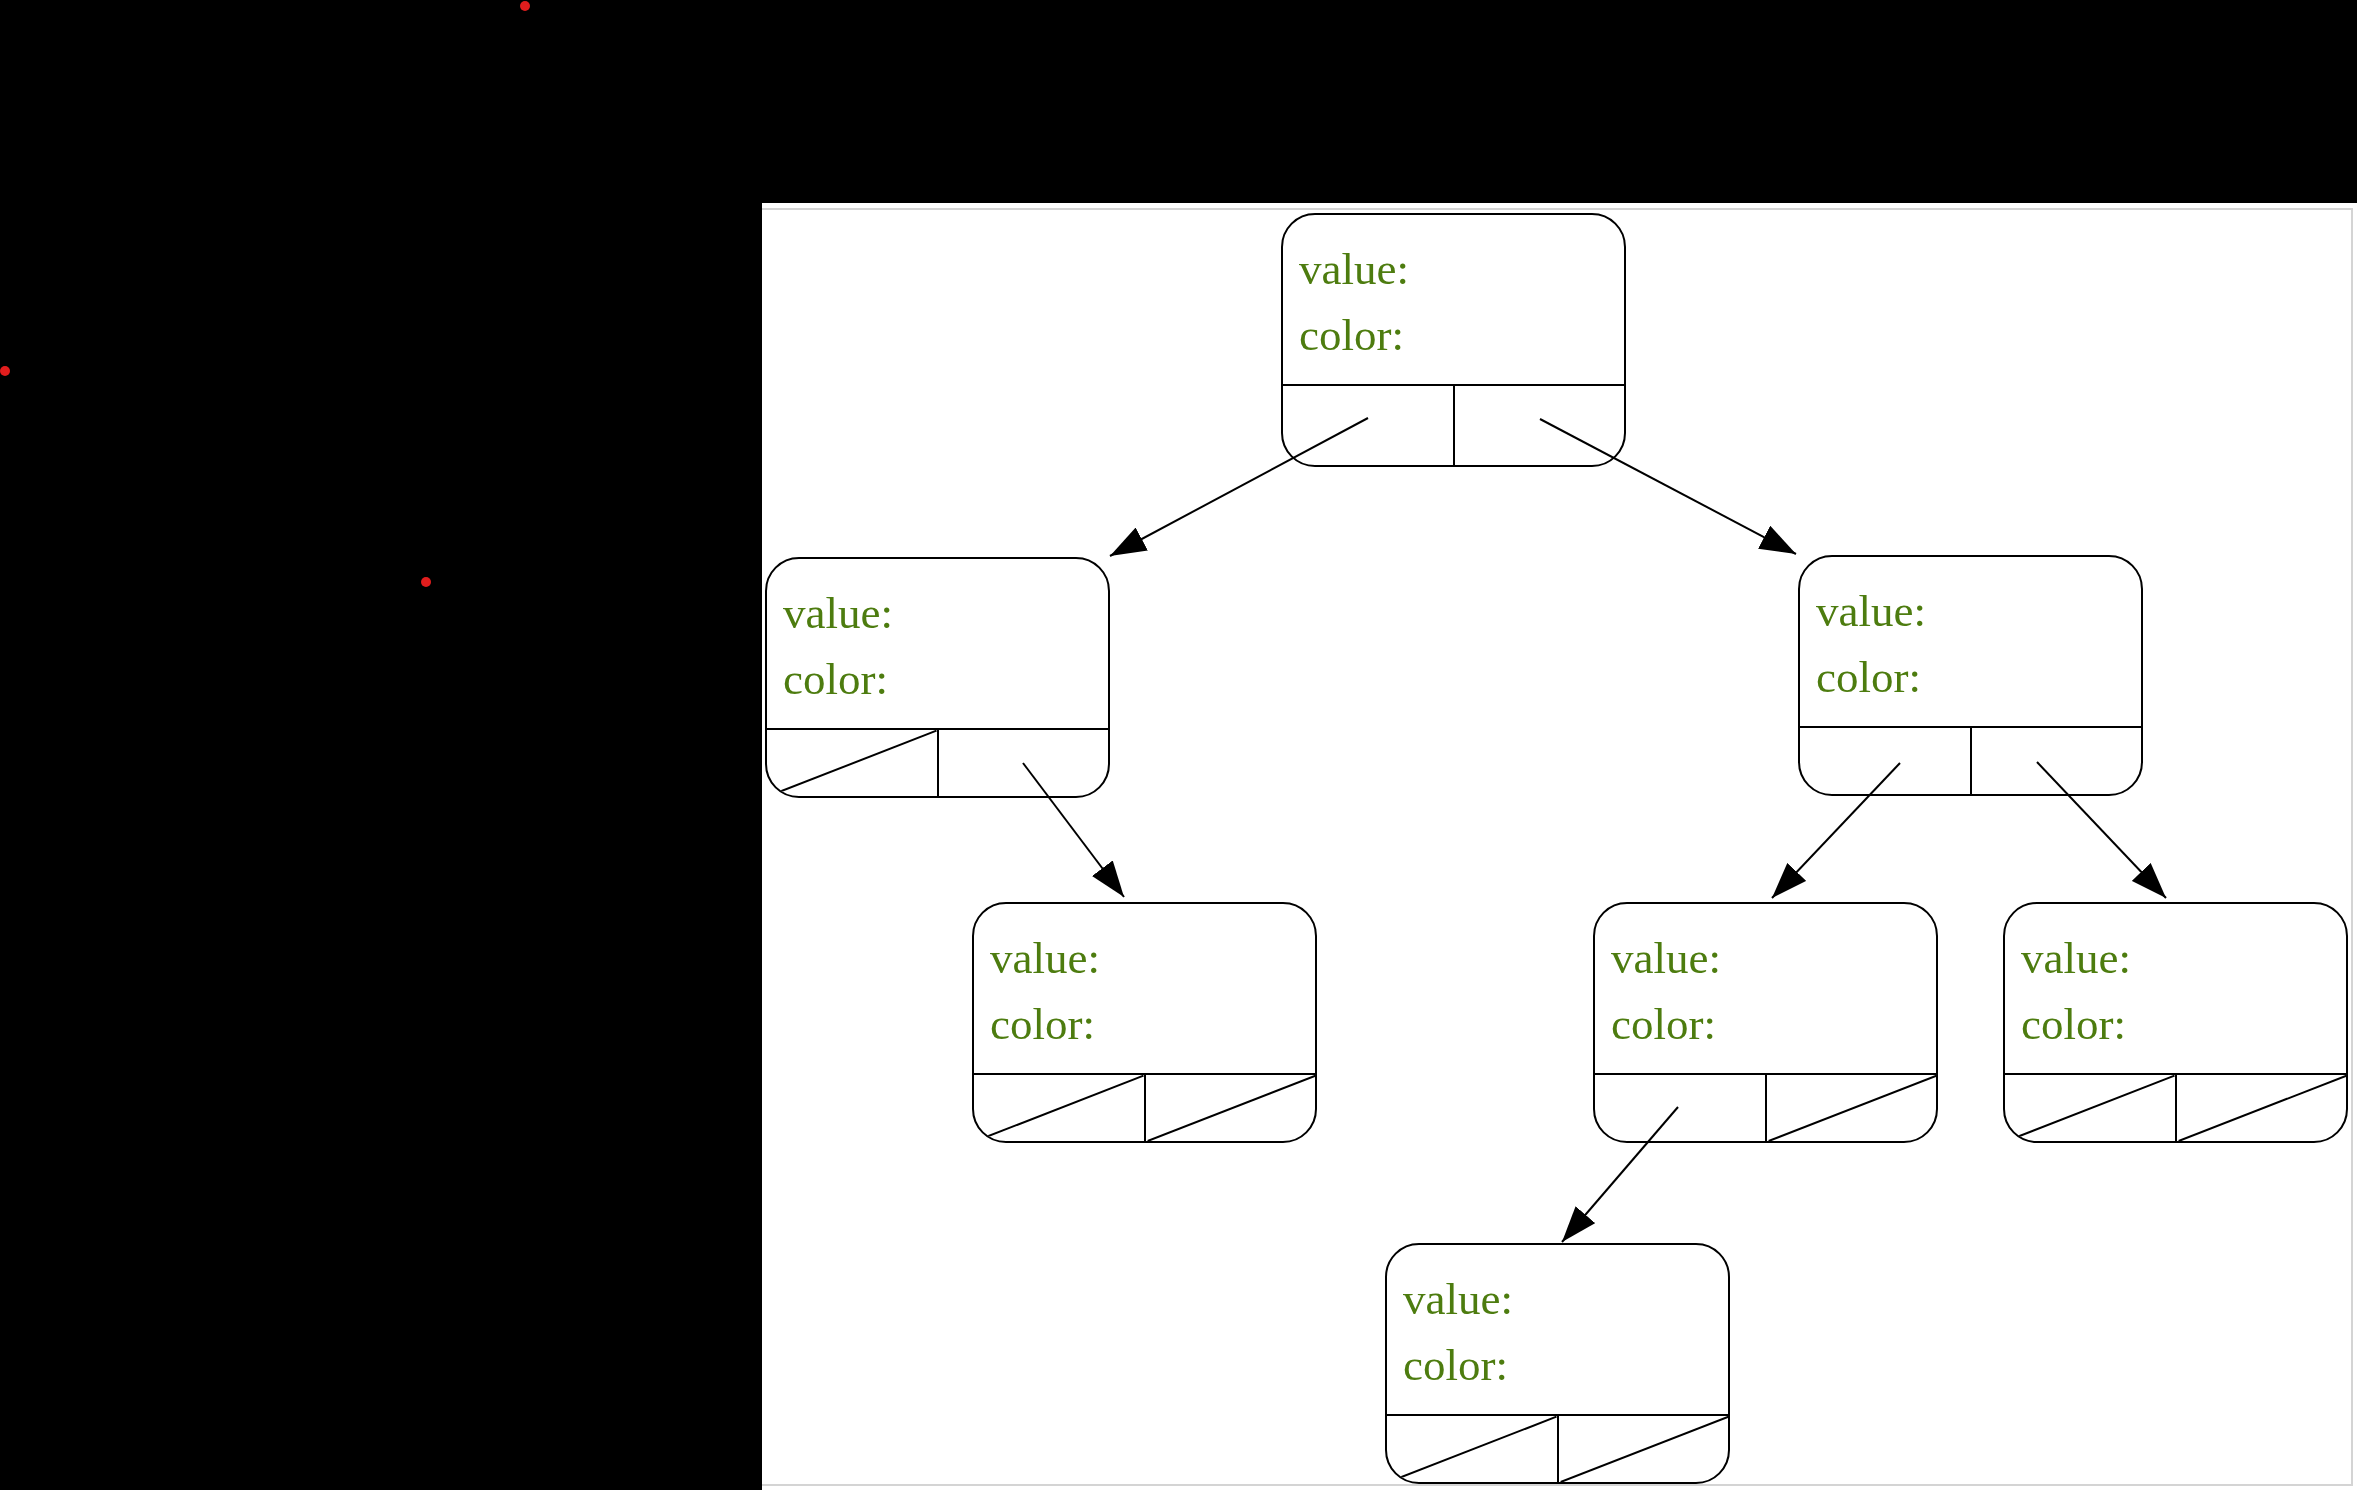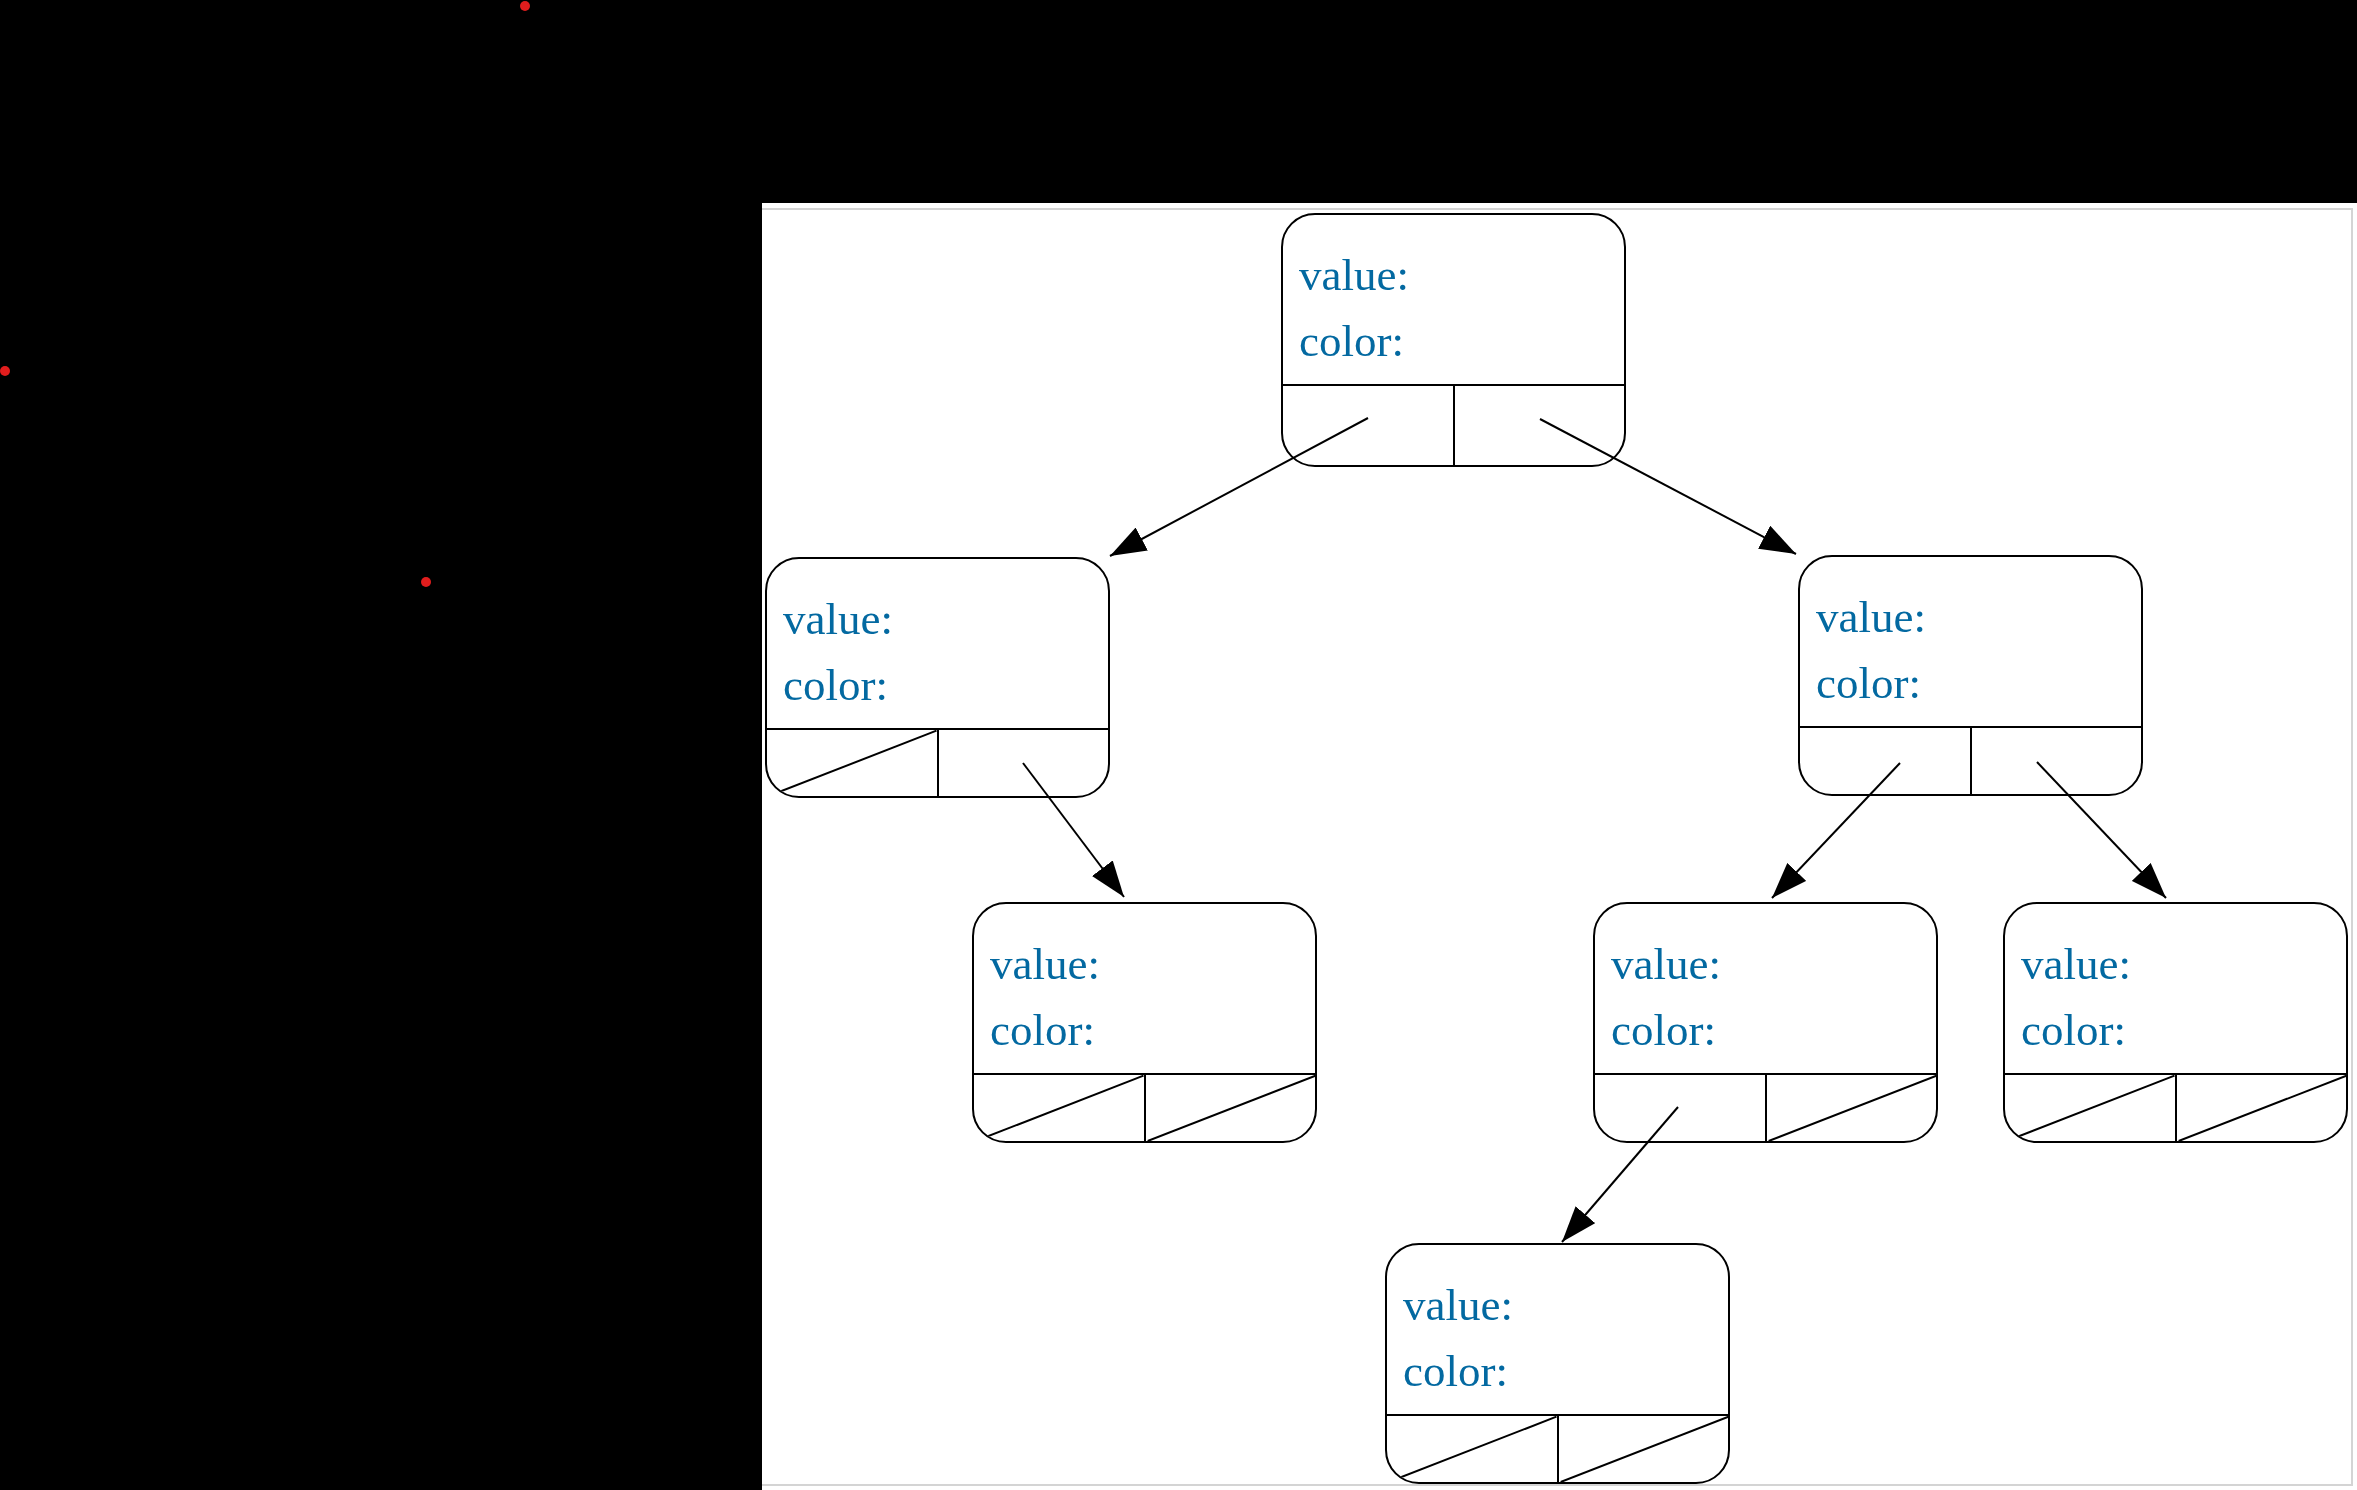--- a/index.html
+++ b/index.html
@@ -5,21 +5,21 @@
   html,body{margin:0;padding:0;background:#000;}
   .scene{position:relative;width:2357px;height:1490px;background:#000;overflow:hidden;
          font-family:"Liberation Serif","DejaVu Serif",serif;}
   .canvas{position:absolute;left:762px;top:203px;width:1595px;height:1287px;background:#ffffff;}
   .canvas-frame{position:absolute;left:0;top:5px;right:4px;bottom:4px;
                 border:2px solid #d4d4d4;border-left:none;}
   #nodes-layer,#arrows-layer,#dots-layer{position:absolute;left:0;top:0;width:2357px;height:1490px;}
   #arrows-layer{pointer-events:none;}
   .node{position:absolute;background:#fff;border:2.5px solid #000;border-radius:34px;
         box-sizing:border-box;overflow:hidden;}
-  .node-text{padding:27px 0 0 16px;font-size:45px;line-height:66px;color:#0369a1;}
+  .node-text{padding:21px 0 0 16px;font-size:45px;line-height:66px;color:#4d7c0f;}
   .node-row{position:absolute;left:0;right:0;top:169px;bottom:0;
             border-top:2.5px solid #000;display:flex;}
   .cell{flex:1 1 50%;position:relative;}
   .cell.right{border-left:2.5px solid #000;}
   .slash{position:absolute;left:0;top:0;width:100%;height:100%;display:block;}
   .slash line{stroke:#000;stroke-width:2;vector-effect:non-scaling-stroke;}
   #arrows-layer line{stroke:#000;stroke-width:2;}
   #arrows-layer polygon{fill:#000;}
   .red-dot{position:absolute;width:10px;height:10px;border-radius:50%;
            transform:translate(-50%,-50%);}

